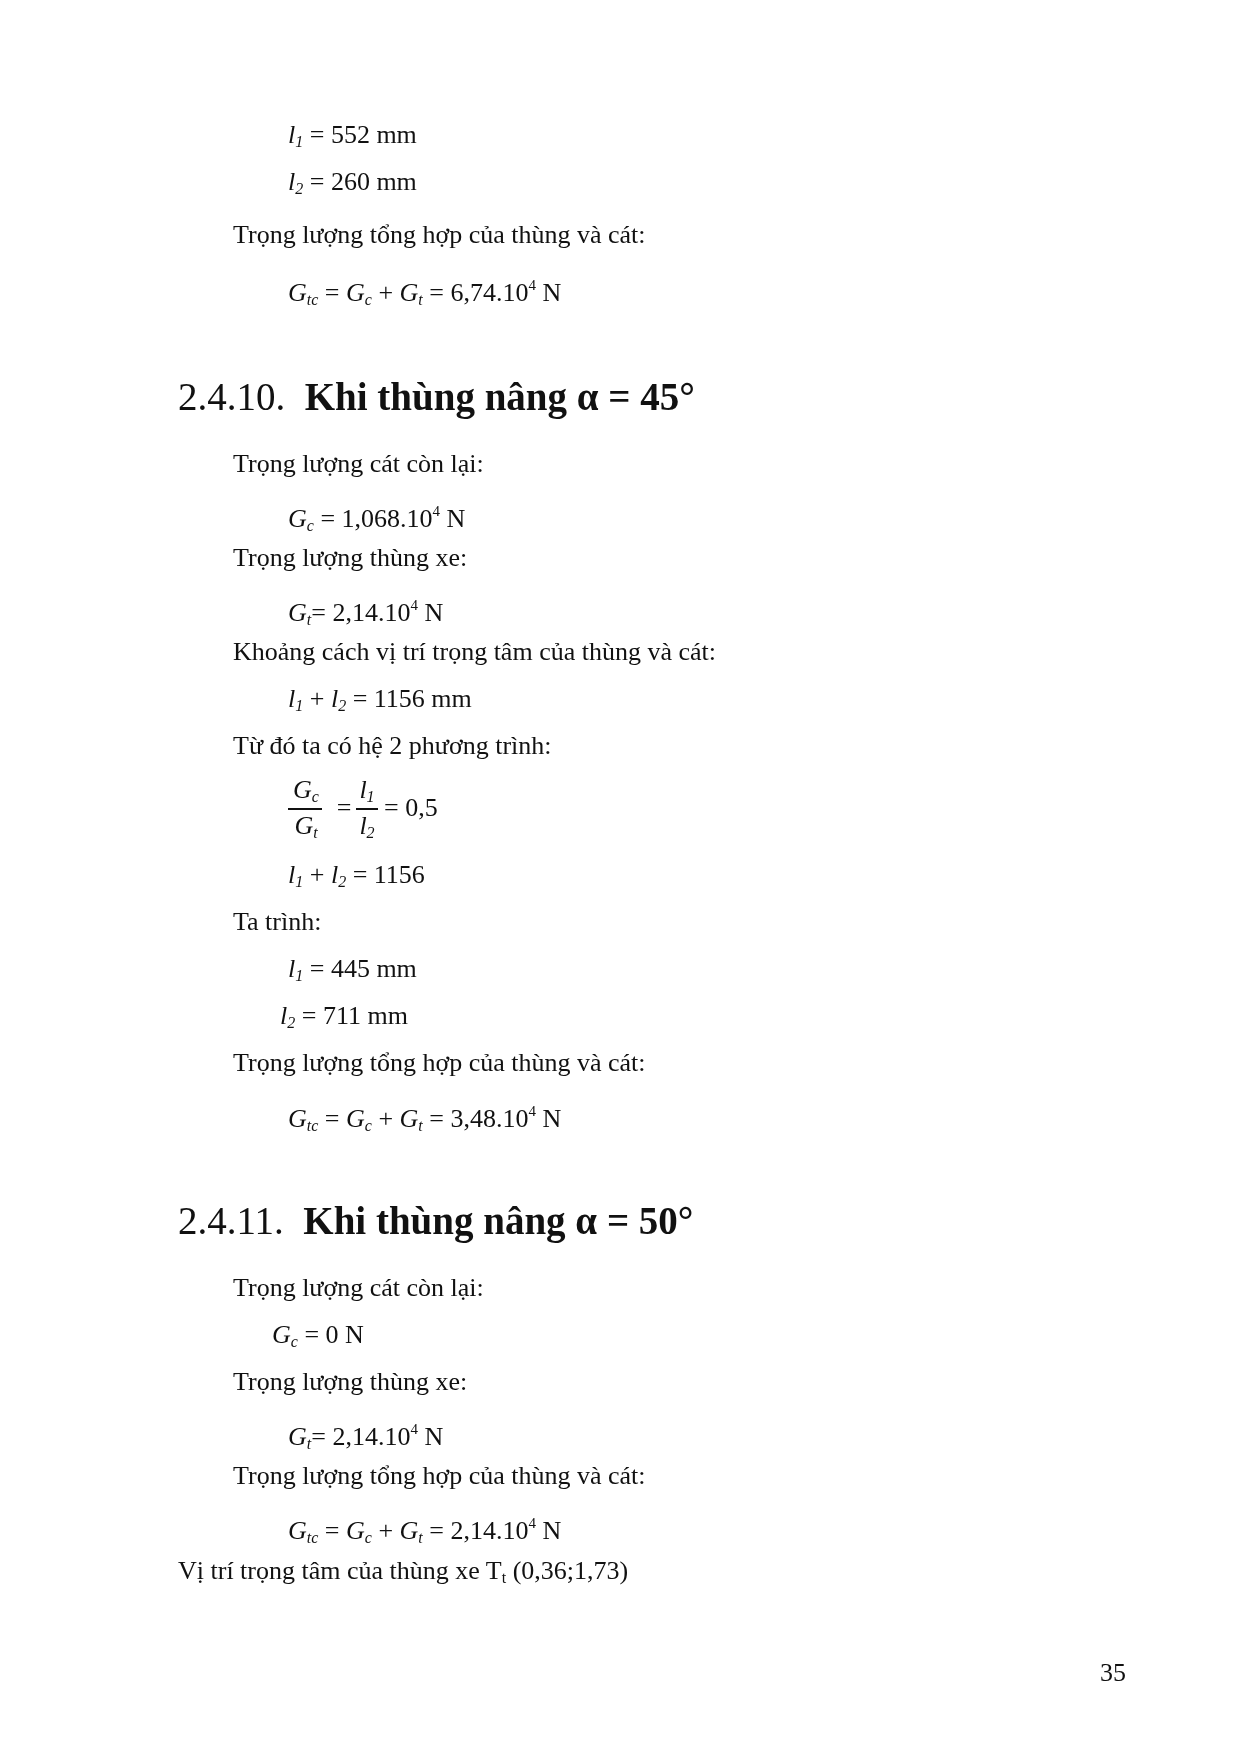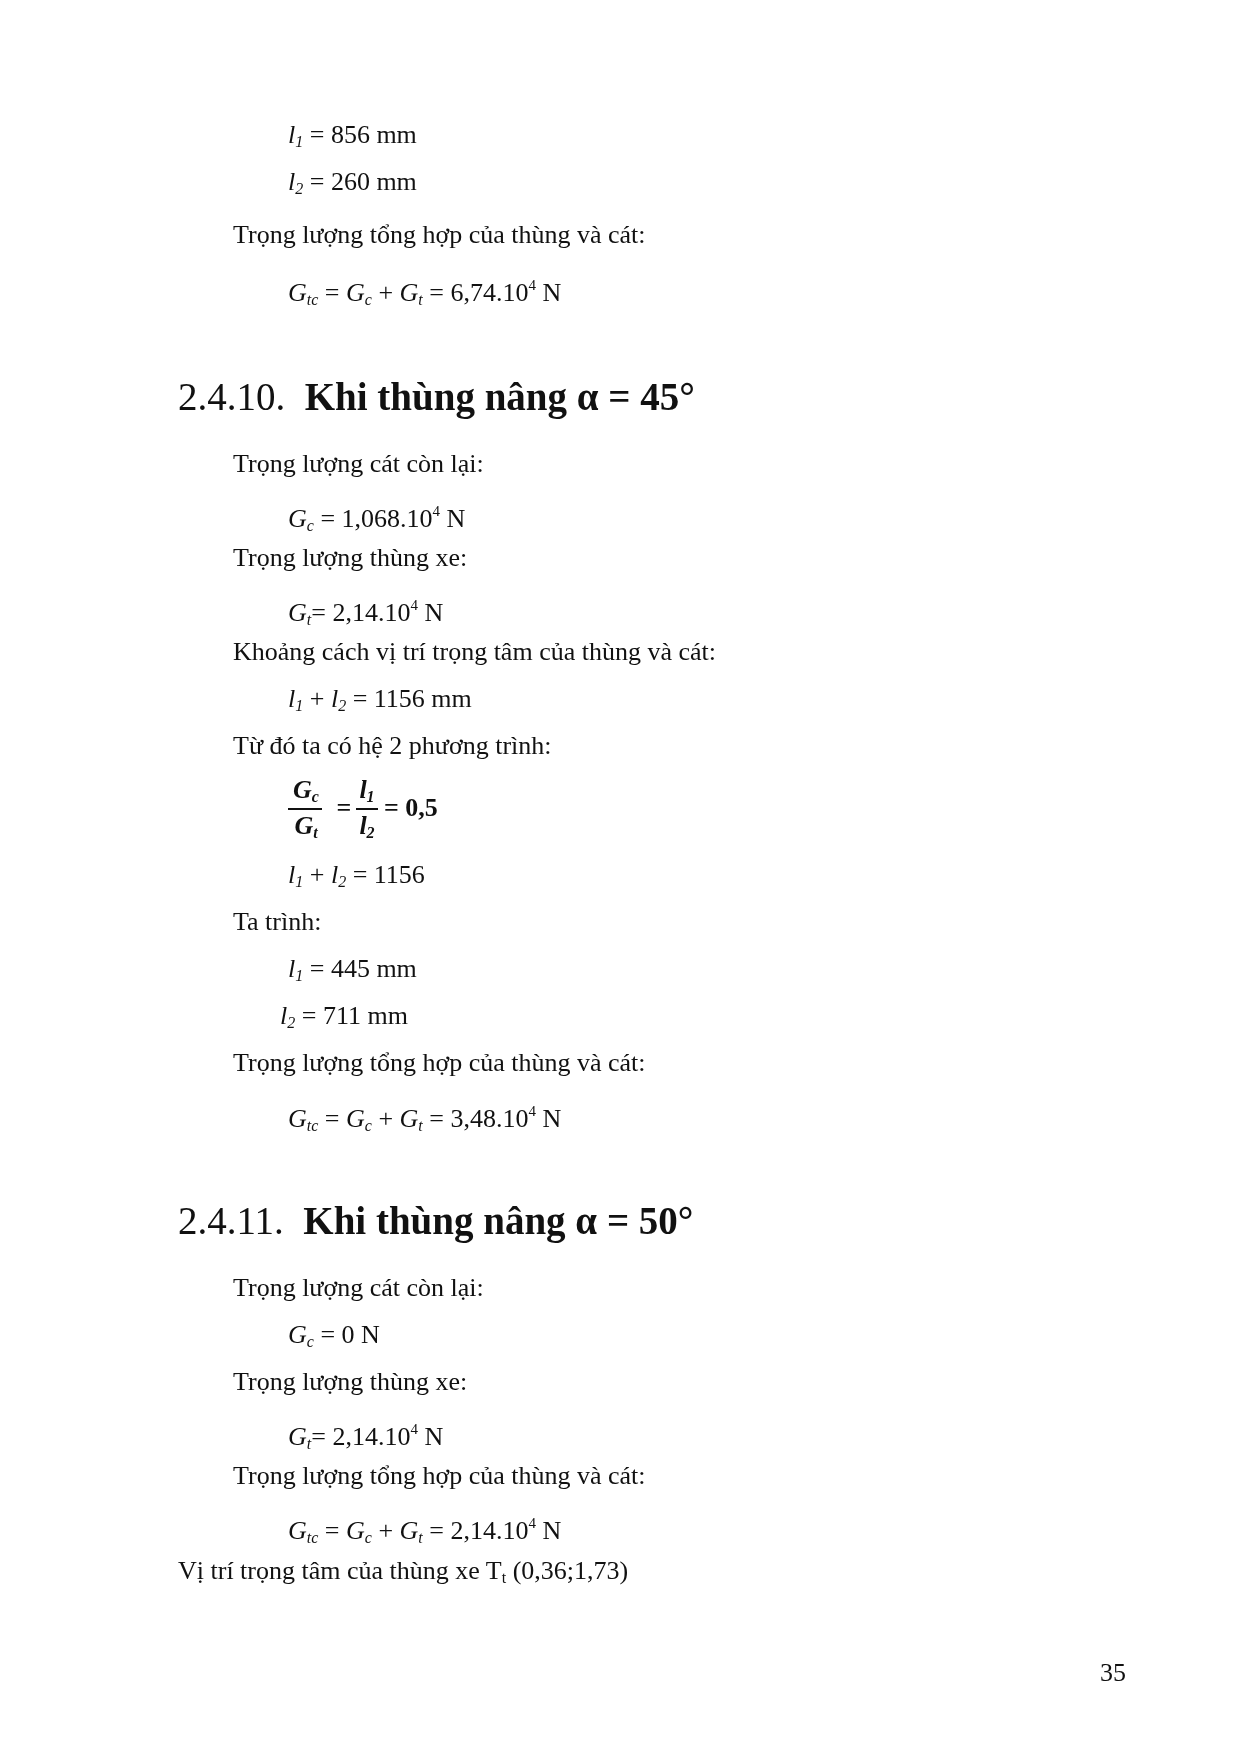--- a/index.html
+++ b/index.html
@@ -4,28 +4,28 @@
 <style>
   html,body{margin:0;padding:0;background:#fff;}
   body{width:1240px;height:1754px;position:relative;overflow:hidden;
        font-family:"Liberation Serif","DejaVu Serif",serif;color:#111;}
   .ln{position:absolute;white-space:nowrap;font-size:26px;line-height:30px;}
   .h{font-size:39px;font-weight:bold;}
   .h .num{font-weight:normal;}
   i{font-style:italic;}
   sub{font-size:16px;vertical-align:-4px;font-style:italic;}
   sup{font-size:15px;vertical-align:11px;}
-  .frac{position:absolute;font-weight:bold;}
+  .frac{position:absolute;}
   .frac .f{position:absolute;text-align:center;font-size:26px;line-height:30px;}
   .frac .bar{position:absolute;height:1.5px;background:#111;}
 </style>
 </head>
 <body>
 
-<div class="ln" style="left:288px;top:120px"><i>l</i><sub>1</sub> <span>= 856 mm</span></div>
+<div class="ln" style="left:288px;top:120px"><i>l</i><sub>1</sub> <span>= 552 mm</span></div>
 <div class="ln" style="left:288px;top:167px"><i>l</i><sub>2</sub> <span>= 260 mm</span></div>
 <div class="ln" style="left:233px;top:220px">Trọng lượng tổng hợp của thùng và cát:</div>
 <div class="ln" style="left:288px;top:270px"><i>G</i><sub>tc</sub><span> = </span><i>G</i><sub>c</sub><span> + </span><i>G</i><sub>t</sub> <span>= 6,74.10</span><sup>4</sup><span> N</span></div>
 
 <div class="ln h" style="left:178px;top:382px"><span class="num">2.4.10.</span>&nbsp; <span>Khi thùng nâng α = 45°</span></div>
 <div class="ln" style="left:233px;top:449px">Trọng lượng cát còn lại:</div>
 <div class="ln" style="left:288px;top:496px"><i>G</i><sub>c</sub> <span>= 1,068.10</span><sup>4</sup><span> N</span></div>
 <div class="ln" style="left:233px;top:543px">Trọng lượng thùng xe:</div>
 <div class="ln" style="left:288px;top:590px"><i>G</i><sub>t</sub><span>= 2,14.10</span><sup>4</sup><span> N</span></div>
 <div class="ln" style="left:233px;top:637px">Khoảng cách vị trí trọng tâm của thùng và cát:</div>
@@ -45,20 +45,20 @@
 
 <div class="ln" style="left:288px;top:860px"><i>l</i><sub>1</sub><span> + </span><i>l</i><sub>2</sub> <span>= 1156</span></div>
 <div class="ln" style="left:233px;top:907px">Ta trình:</div>
 <div class="ln" style="left:288px;top:954px"><i>l</i><sub>1</sub> <span>= 445 mm</span></div>
 <div class="ln" style="left:280px;top:1001px"><i>l</i><sub>2</sub> <span>= 711 mm</span></div>
 <div class="ln" style="left:233px;top:1048px">Trọng lượng tổng hợp của thùng và cát:</div>
 <div class="ln" style="left:288px;top:1096px"><i>G</i><sub>tc</sub><span> = </span><i>G</i><sub>c</sub><span> + </span><i>G</i><sub>t</sub> <span>= 3,48.10</span><sup>4</sup><span> N</span></div>
 
 <div class="ln h" style="left:178px;top:1206px"><span class="num">2.4.11.</span>&nbsp; <span>Khi thùng nâng α = 50°</span></div>
 <div class="ln" style="left:233px;top:1273px">Trọng lượng cát còn lại:</div>
-<div class="ln" style="left:288px;top:1320px"><i>G</i><sub>c</sub> <span>= 0 N</span></div>
+<div class="ln" style="left:272px;top:1320px"><i>G</i><sub>c</sub> <span>= 0 N</span></div>
 <div class="ln" style="left:233px;top:1367px">Trọng lượng thùng xe:</div>
 <div class="ln" style="left:288px;top:1414px"><i>G</i><sub>t</sub><span>= 2,14.10</span><sup>4</sup><span> N</span></div>
 <div class="ln" style="left:233px;top:1461px">Trọng lượng tổng hợp của thùng và cát:</div>
 <div class="ln" style="left:288px;top:1508px"><i>G</i><sub>tc</sub><span> = </span><i>G</i><sub>c</sub><span> + </span><i>G</i><sub>t</sub> <span>= 2,14.10</span><sup>4</sup><span> N</span></div>
 <div class="ln" style="left:178px;top:1556px"><span>Vị trí trọng tâm của thùng xe T</span><sub style="font-style:normal">t</sub><span> (0,36;1,73)</span></div>
 
 <div class="ln" style="left:1100px;top:1658px">35</div>
 
 </body></html>

